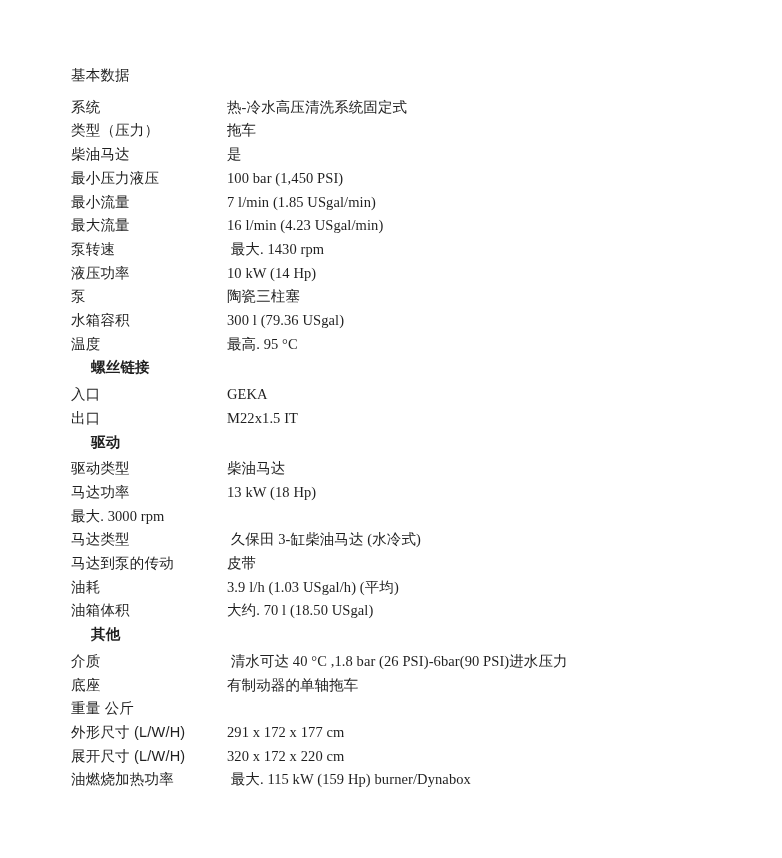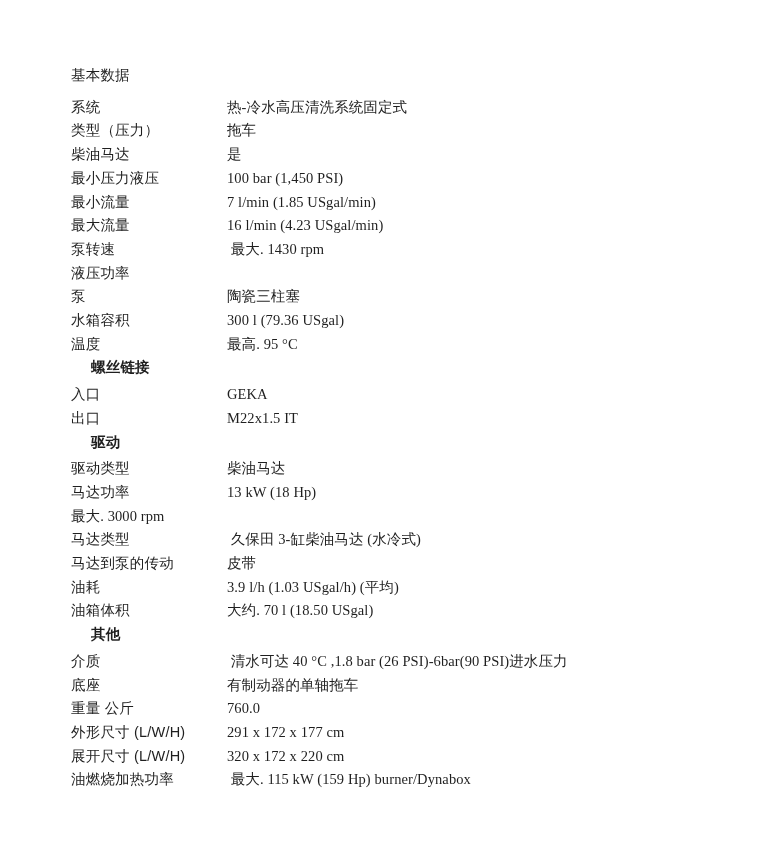--- a/index.html
+++ b/index.html
@@ -78,20 +78,21 @@
         <div class="spec-row">
     <span class="spec-label">最大流量</span>
     <span class="spec-value">16 l/min (4.23 USgal/min)</span>
   </div>
         <div class="spec-row">
     <span class="spec-label">泵转速</span>
     <span class="spec-value"> 最大. 1430 rpm</span>
   </div>
         <div class="spec-row">
     <span class="spec-label">液压功率</span>
+    <span class="spec-value">10 kW (14 Hp)</span>
   </div>
         <div class="spec-row">
     <span class="spec-label">泵</span>
     <span class="spec-value">陶瓷三柱塞</span>
   </div>
         <div class="spec-row">
     <span class="spec-label">水箱容积</span>
     <span class="spec-value">300 l (79.36 USgal)</span>
   </div>
         <div class="spec-row">
@@ -151,21 +152,20 @@
         <div class="spec-row">
     <span class="spec-label">介质</span>
     <span class="spec-value"> 清水可达 40 °C ,1.8 bar (26 PSI)-6bar(90 PSI)进水压力</span>
   </div>
         <div class="spec-row">
     <span class="spec-label">底座</span>
     <span class="spec-value">有制动器的单轴拖车</span>
   </div>
         <div class="spec-row">
     <span class="spec-label">重量 公斤</span>
-    <span class="spec-value">760.0</span>
   </div>
         <div class="spec-row">
     <span class="spec-label">外形尺寸 (L/W/H)</span>
     <span class="spec-value">291 x 172 x 177 cm</span>
   </div>
         <div class="spec-row">
     <span class="spec-label">展开尺寸 (L/W/H)</span>
     <span class="spec-value">320 x 172 x 220 cm</span>
   </div>
         <div class="spec-row">

